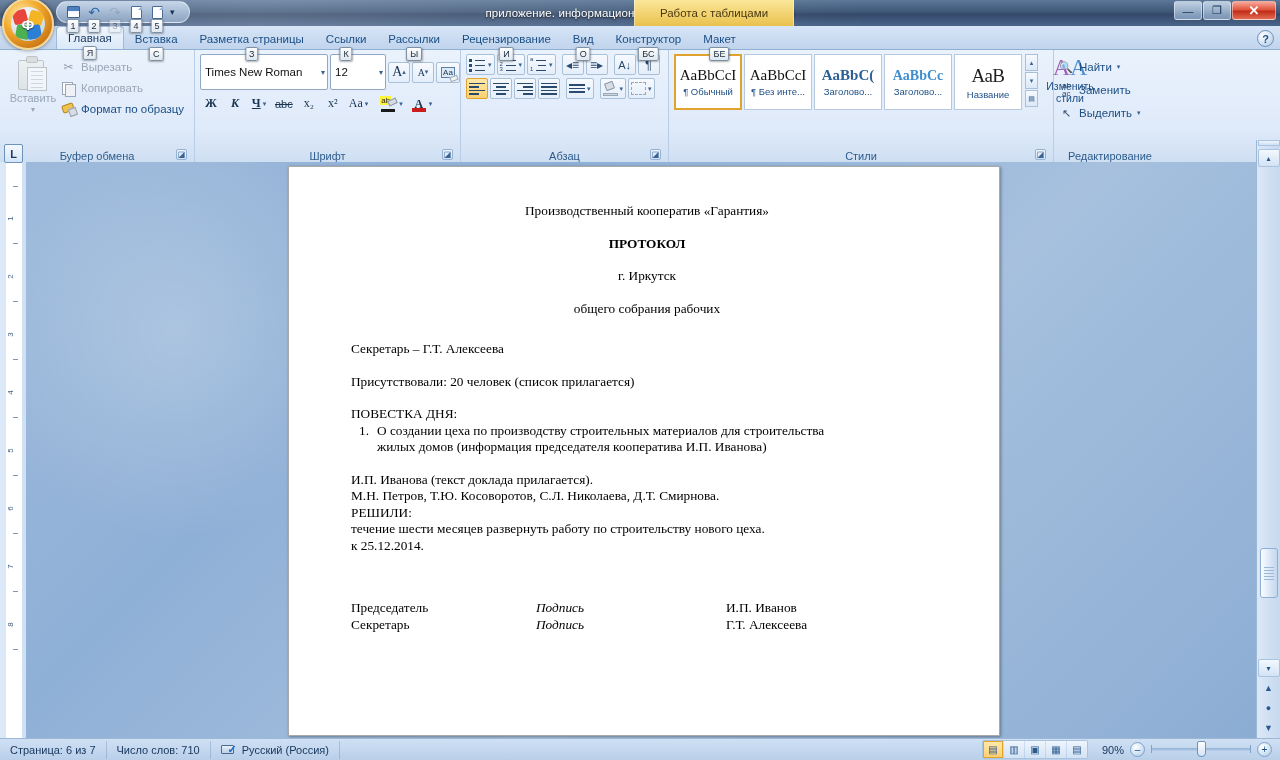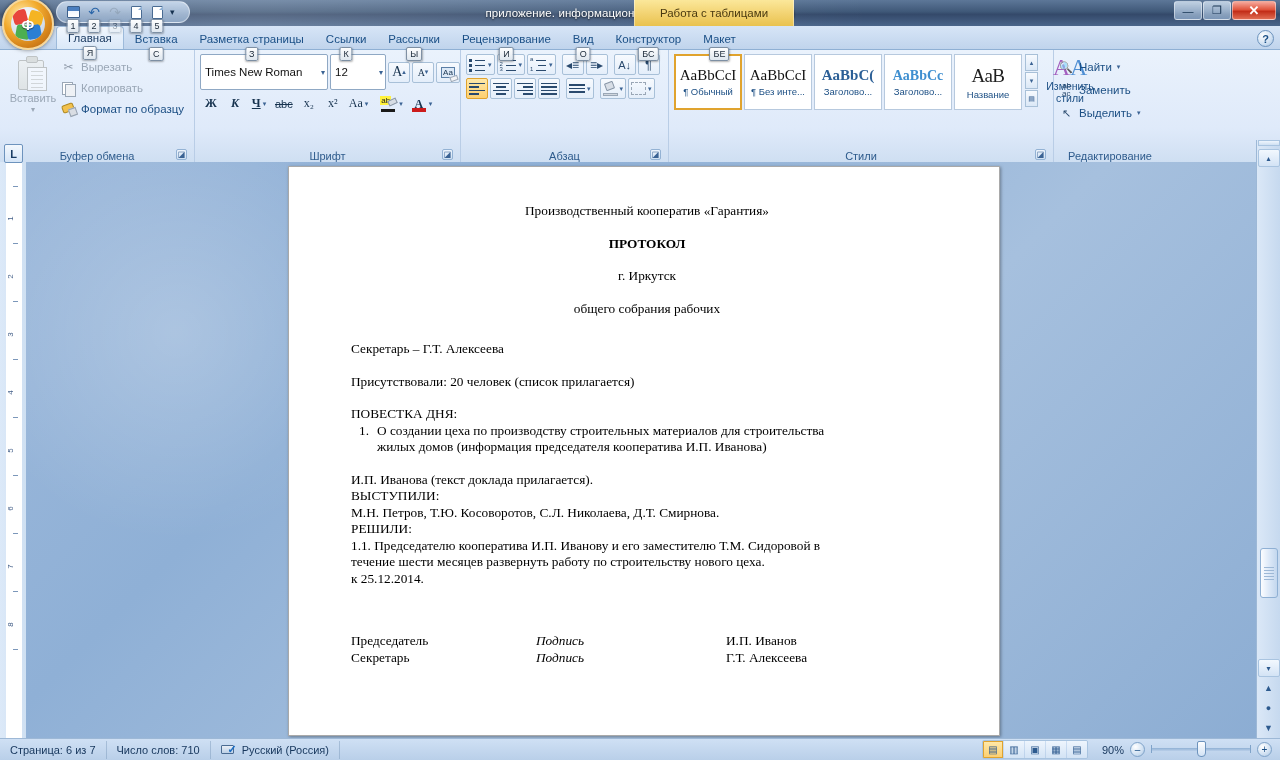--- a/index.html
+++ b/index.html
@@ -827,24 +827,22 @@
         <div class="listrow">
           <span class="num">1.</span>
           <span class="txt">
             <span>О создании цеха по производству строительных  материалов  для строительства</span><br>
             <span>жилых домов (информация председателя  кооператива И.П. Иванова)</span>
           </span>
         </div>
         <div class="sp"></div>
 
         <div>И.П. Иванова (текст доклада прилагается).</div>
-        <div>ВЫСТУПИЛИ:</div>
         <div>М.Н. Петров, Т.Ю. Косоворотов, С.Л. Николаева, Д.Т. Смирнова.</div>
         <div>РЕШИЛИ:</div>
-        <div>1.1.  Председателю  кооператива  И.П.  Иванову и его  заместителю  Т.М.  Сидоровой в</div>
         <div>течение шести месяцев  развернуть работу по строительству  нового цеха.</div>
         <div>к 25.12.2014.</div>
 
         <div class="sp"></div>
           <div class="sp"></div>
           <div class="sp" style="height:14px;"></div>
 
         <div class="signrow">
           <span class="s1">Председатель</span>
           <span class="s2 i">Подпись</span>

